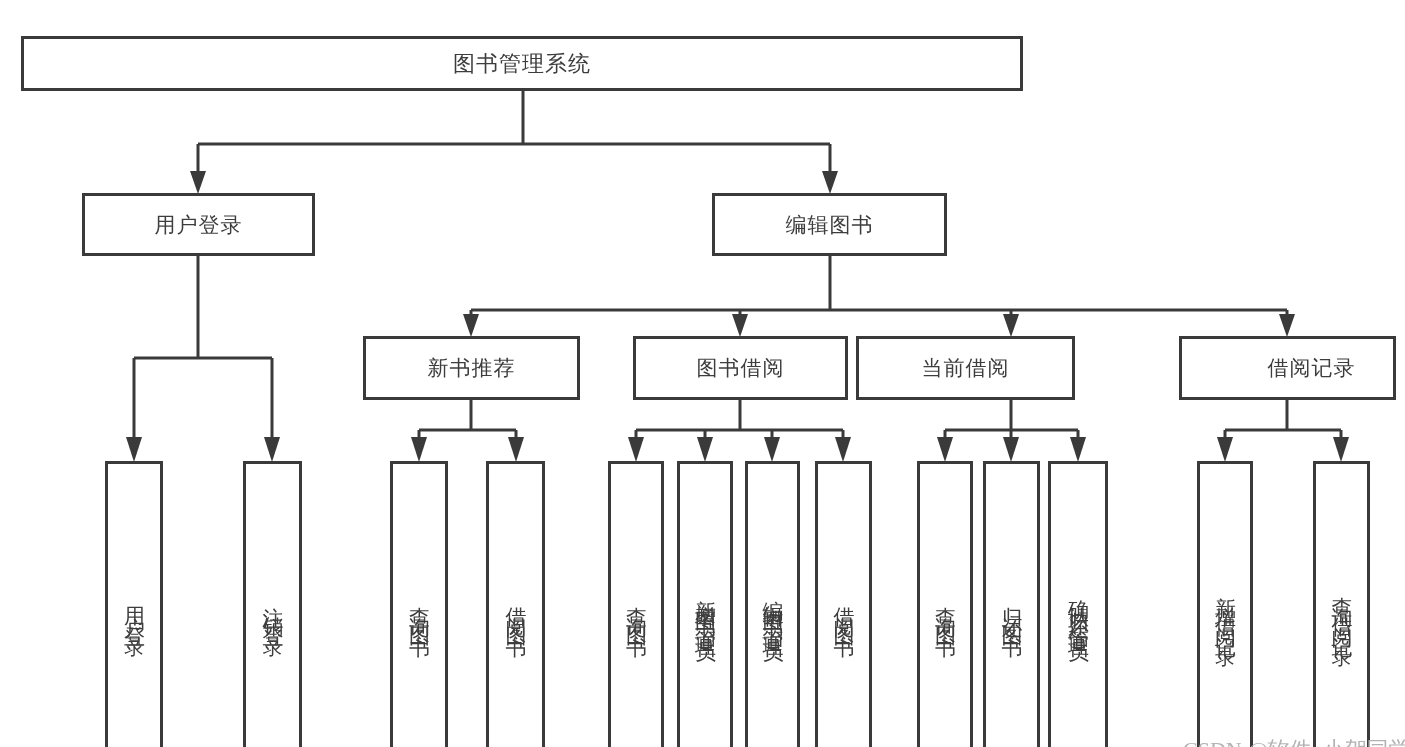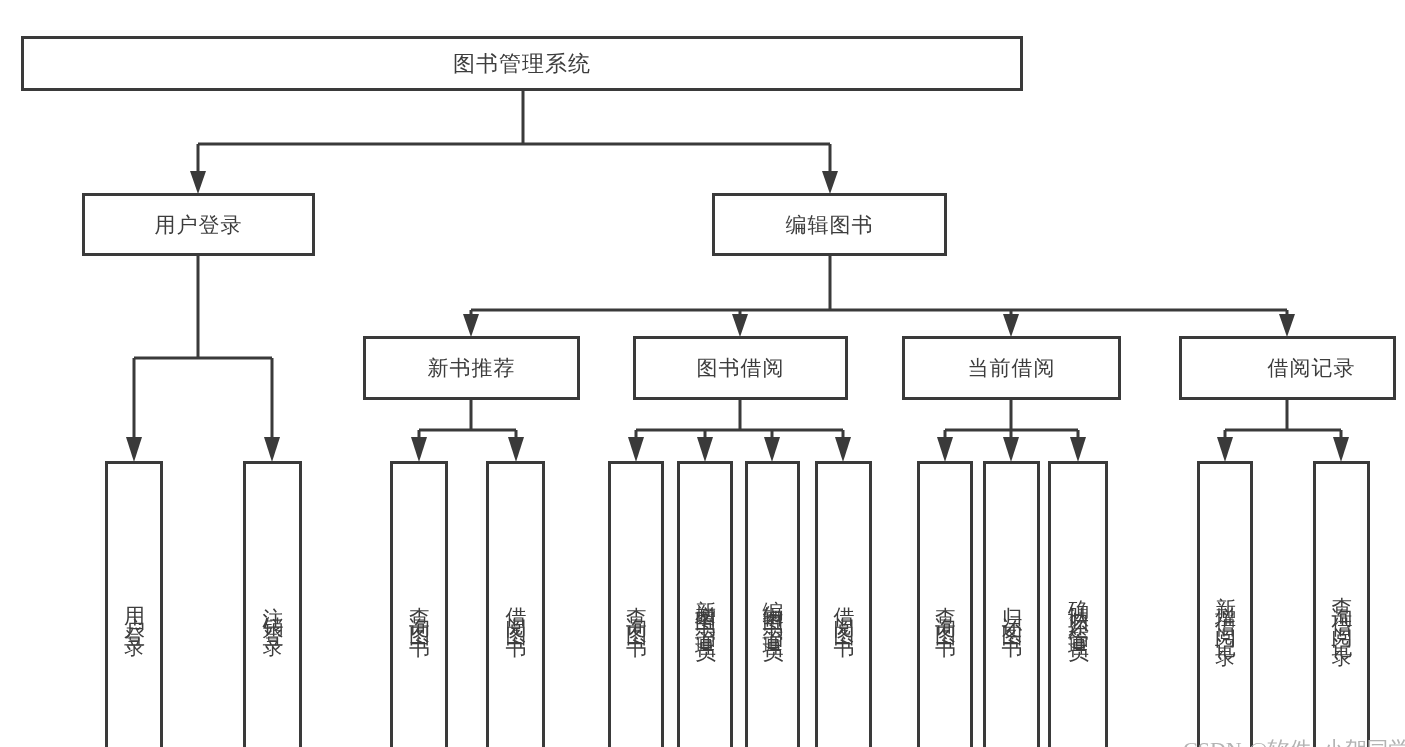--- a/index.html
+++ b/index.html
@@ -117,21 +117,21 @@
   <div class="node h" style="left:712px; top:170px; width:235px; height:63px;">
     <span>编辑图书</span>
   </div>
 
   <div class="node h" style="left:633px; top:313px; width:215px; height:64px;">
     <span>图书借阅</span>
   </div>
   <div class="node h" style="left:363px; top:313px; width:217px; height:64px;">
     <span>新书推荐</span>
   </div>
-  <div class="node h" style="left:902px; top:313px; width:219px; height:64px;">
+  <div class="node h" style="left:856px; top:313px; width:219px; height:64px;">
     <span>当前借阅</span>
   </div>
   <div class="node h" style="left:1179px; top:313px; width:217px; height:64px;padding-left:48px;">
     <span>借阅记录</span>
   </div>
 
   <div class="node" style="left:105px; top:438px; width:58px; height:298px;">
     <span class="vtext">用户登录</span>
   </div>
   <div class="node" style="left:243px; top:438px; width:59px; height:298px;">

